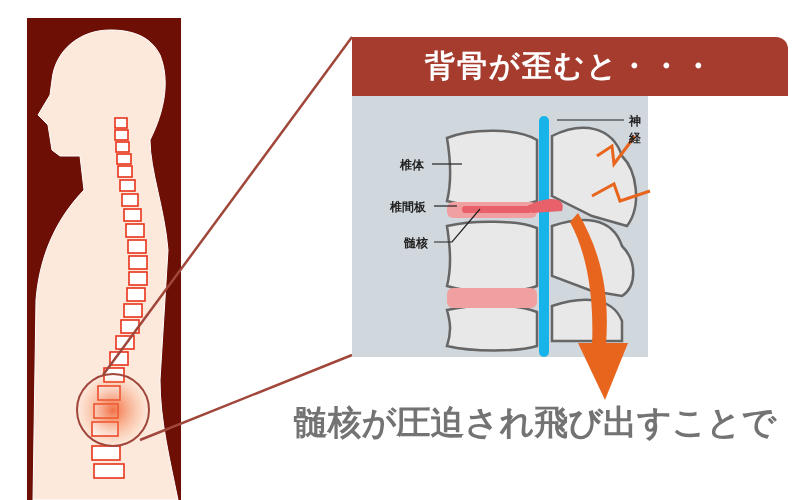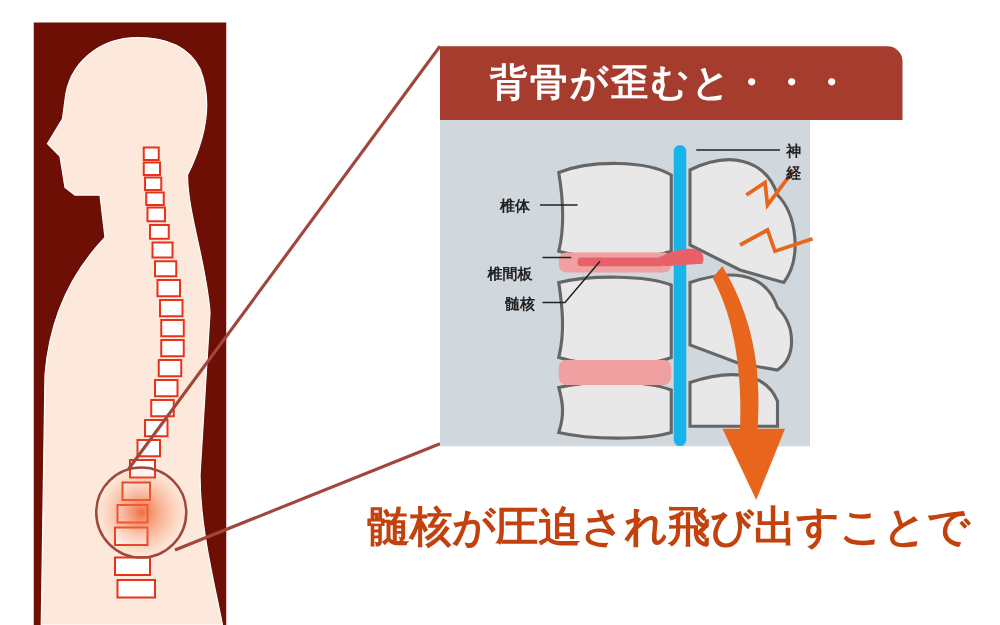--- a/index.html
+++ b/index.html
@@ -1,24 +1,24 @@
 <!DOCTYPE html>
 <html><head>
 <meta charset="utf-8">
 <style>
   html,body{margin:0;padding:0;background:#ffffff;}
   body{width:800px;height:500px;position:relative;overflow:hidden;font-family:"DejaVu Sans",sans-serif;}
   .body-panel{position:absolute;left:27px;top:18px;width:154px;height:482px;background:#6e0f06;}
   .figure-svg{position:absolute;left:0;top:0;}
-  .header-band{position:absolute;left:352px;top:37px;width:370px;height:59px;background:#a63c2e;border-top-right-radius:12px;
+  .header-band{position:absolute;left:352px;top:37px;width:436px;height:59px;background:#a63c2e;border-top-right-radius:12px;
     display:flex;align-items:center;justify-content:center;}
   .header-title{color:#ffffff;font-size:30px;font-weight:bold;letter-spacing:2px;}
   .detail-panel{position:absolute;left:352px;top:96px;width:296px;height:261px;background:#d0d7dd;}
   .label{position:absolute;font-size:12px;font-weight:bold;color:#222222;}
-  .caption{position:absolute;left:270px;top:398px;width:530px;text-align:center;color:#c2410c;font-weight:bold;font-size:34px;line-height:48px;}
+  .caption{position:absolute;left:270px;top:398px;width:530px;text-align:center;color:#737373;font-weight:bold;font-size:34px;line-height:48px;}
 </style>
 </head>
 <body>
 
 <div class="body-panel"></div>
 
 <svg class="figure-svg" width="800" height="500">
 
   <path d="M110,30 C80,30 55,50 52,80 L50,95 L38,115 L48,125 L52,150 L60,156 L80,156 L84,190 C60,215 40,250 36,300 L33,500 L178,500 C170,460 160,420 160,380 L168,250 C165,210 150,170 150,140 C165,110 170,80 160,55 C150,35 130,30 110,30 Z" fill="#fde9dc" stroke="#fff" stroke-width="1"></path>
 
@@ -85,21 +85,21 @@
     <polyline points="245,60 260,50 262,68 283,40" fill="none" stroke="#e8651e" stroke-width="3"></polyline>
     <polyline points="240,100 262,88 268,105 298,95" fill="none" stroke="#e8651e" stroke-width="3"></polyline>
 
     <line x1="205" y1="24" x2="272" y2="24" stroke="#222" stroke-width="1.2"></line>
     <line x1="80" y1="68" x2="110" y2="68" stroke="#222" stroke-width="1.2"></line>
     <line x1="82" y1="110" x2="105" y2="110" stroke="#222" stroke-width="1.2"></line>
     <polyline points="82,146 100,146 128,113" fill="none" stroke="#222" stroke-width="1.2"></polyline>
   </svg>
   <span class="label" style="left:277px;top:17px;">神経</span>
   <span class="label" style="left:48px;top:61px;">椎体</span>
-  <span class="label" style="left:38px;top:103px;margin-top:12px;">椎間板</span>
+  <span class="label" style="left:38px;top:103px;">椎間板</span>
   <span class="label" style="left:52px;top:139px;font-family:Liberation Serif, serif;">髄核</span>
 </div>
 
 <svg class="figure-svg" width="800" height="500">
   <path d="M578,213 C600,250 610,290 606,345 L592,345 C594,300 588,255 570,222 Z" fill="#e8651e"></path>
   <polygon points="578,343 628,343 605,400" fill="#e8651e"></polygon>
 </svg>
 
 <div class="caption">
   <div>髄核が圧迫され飛び出すことで</div>

